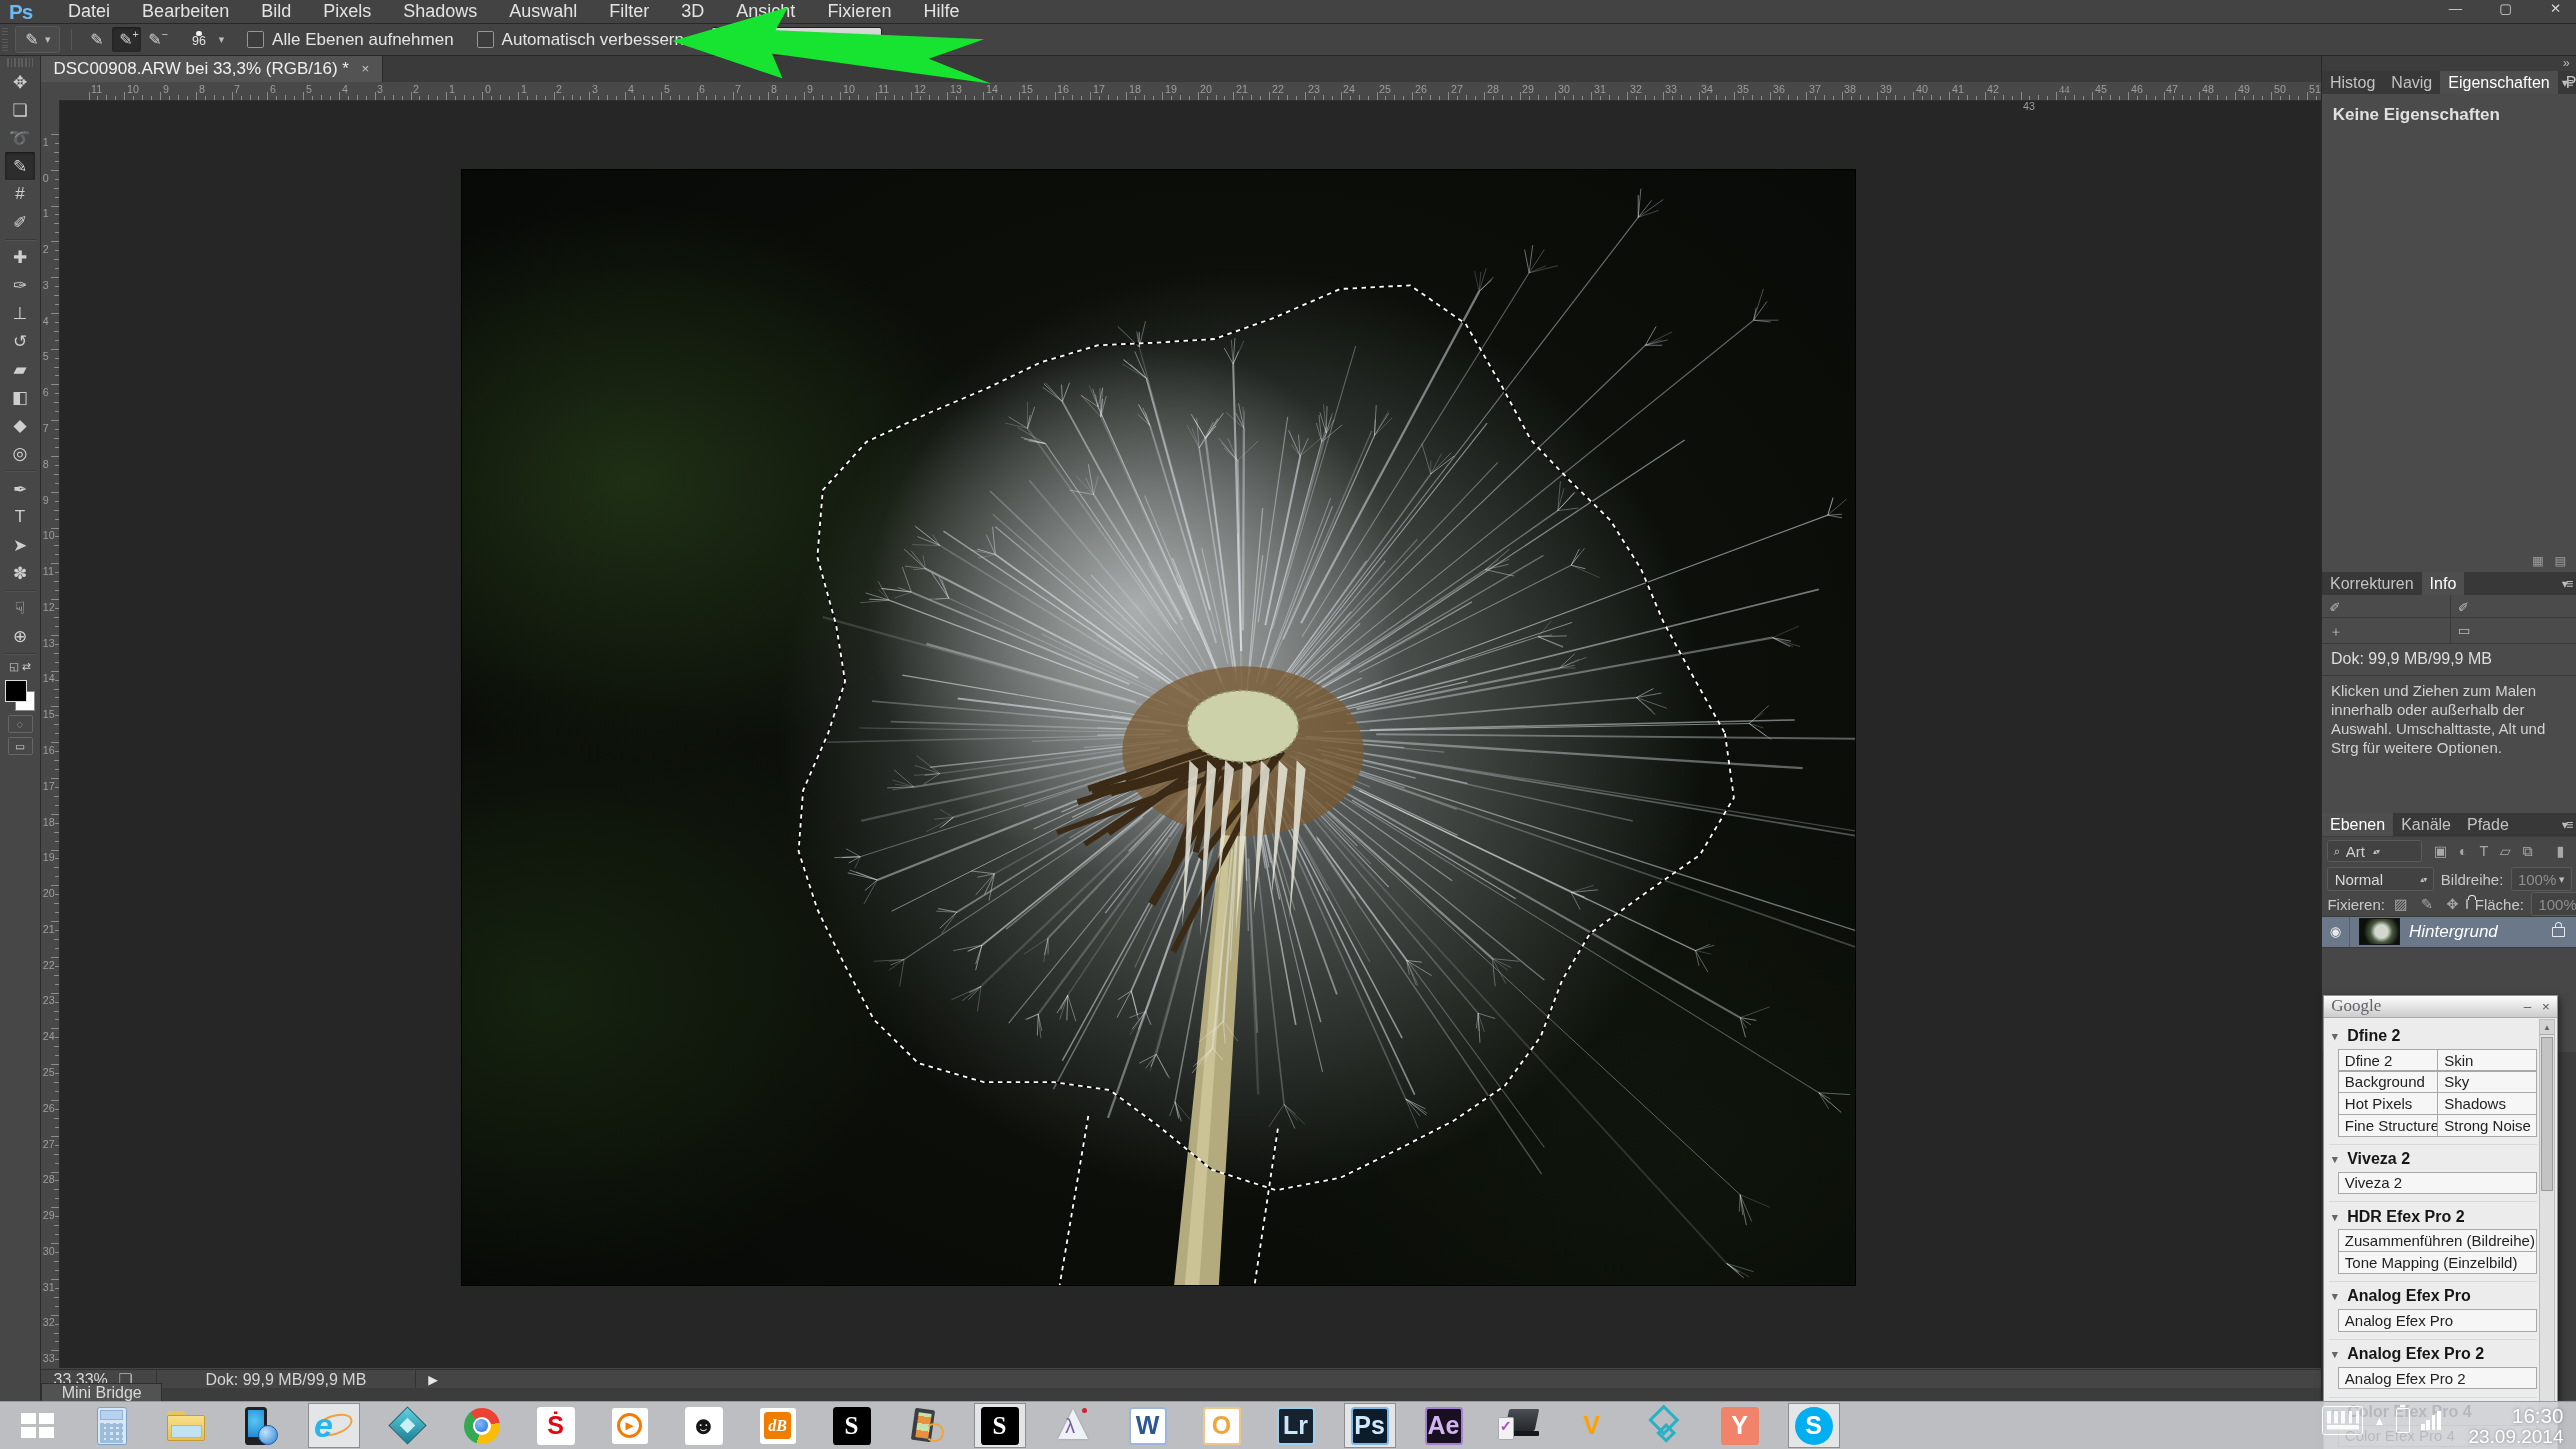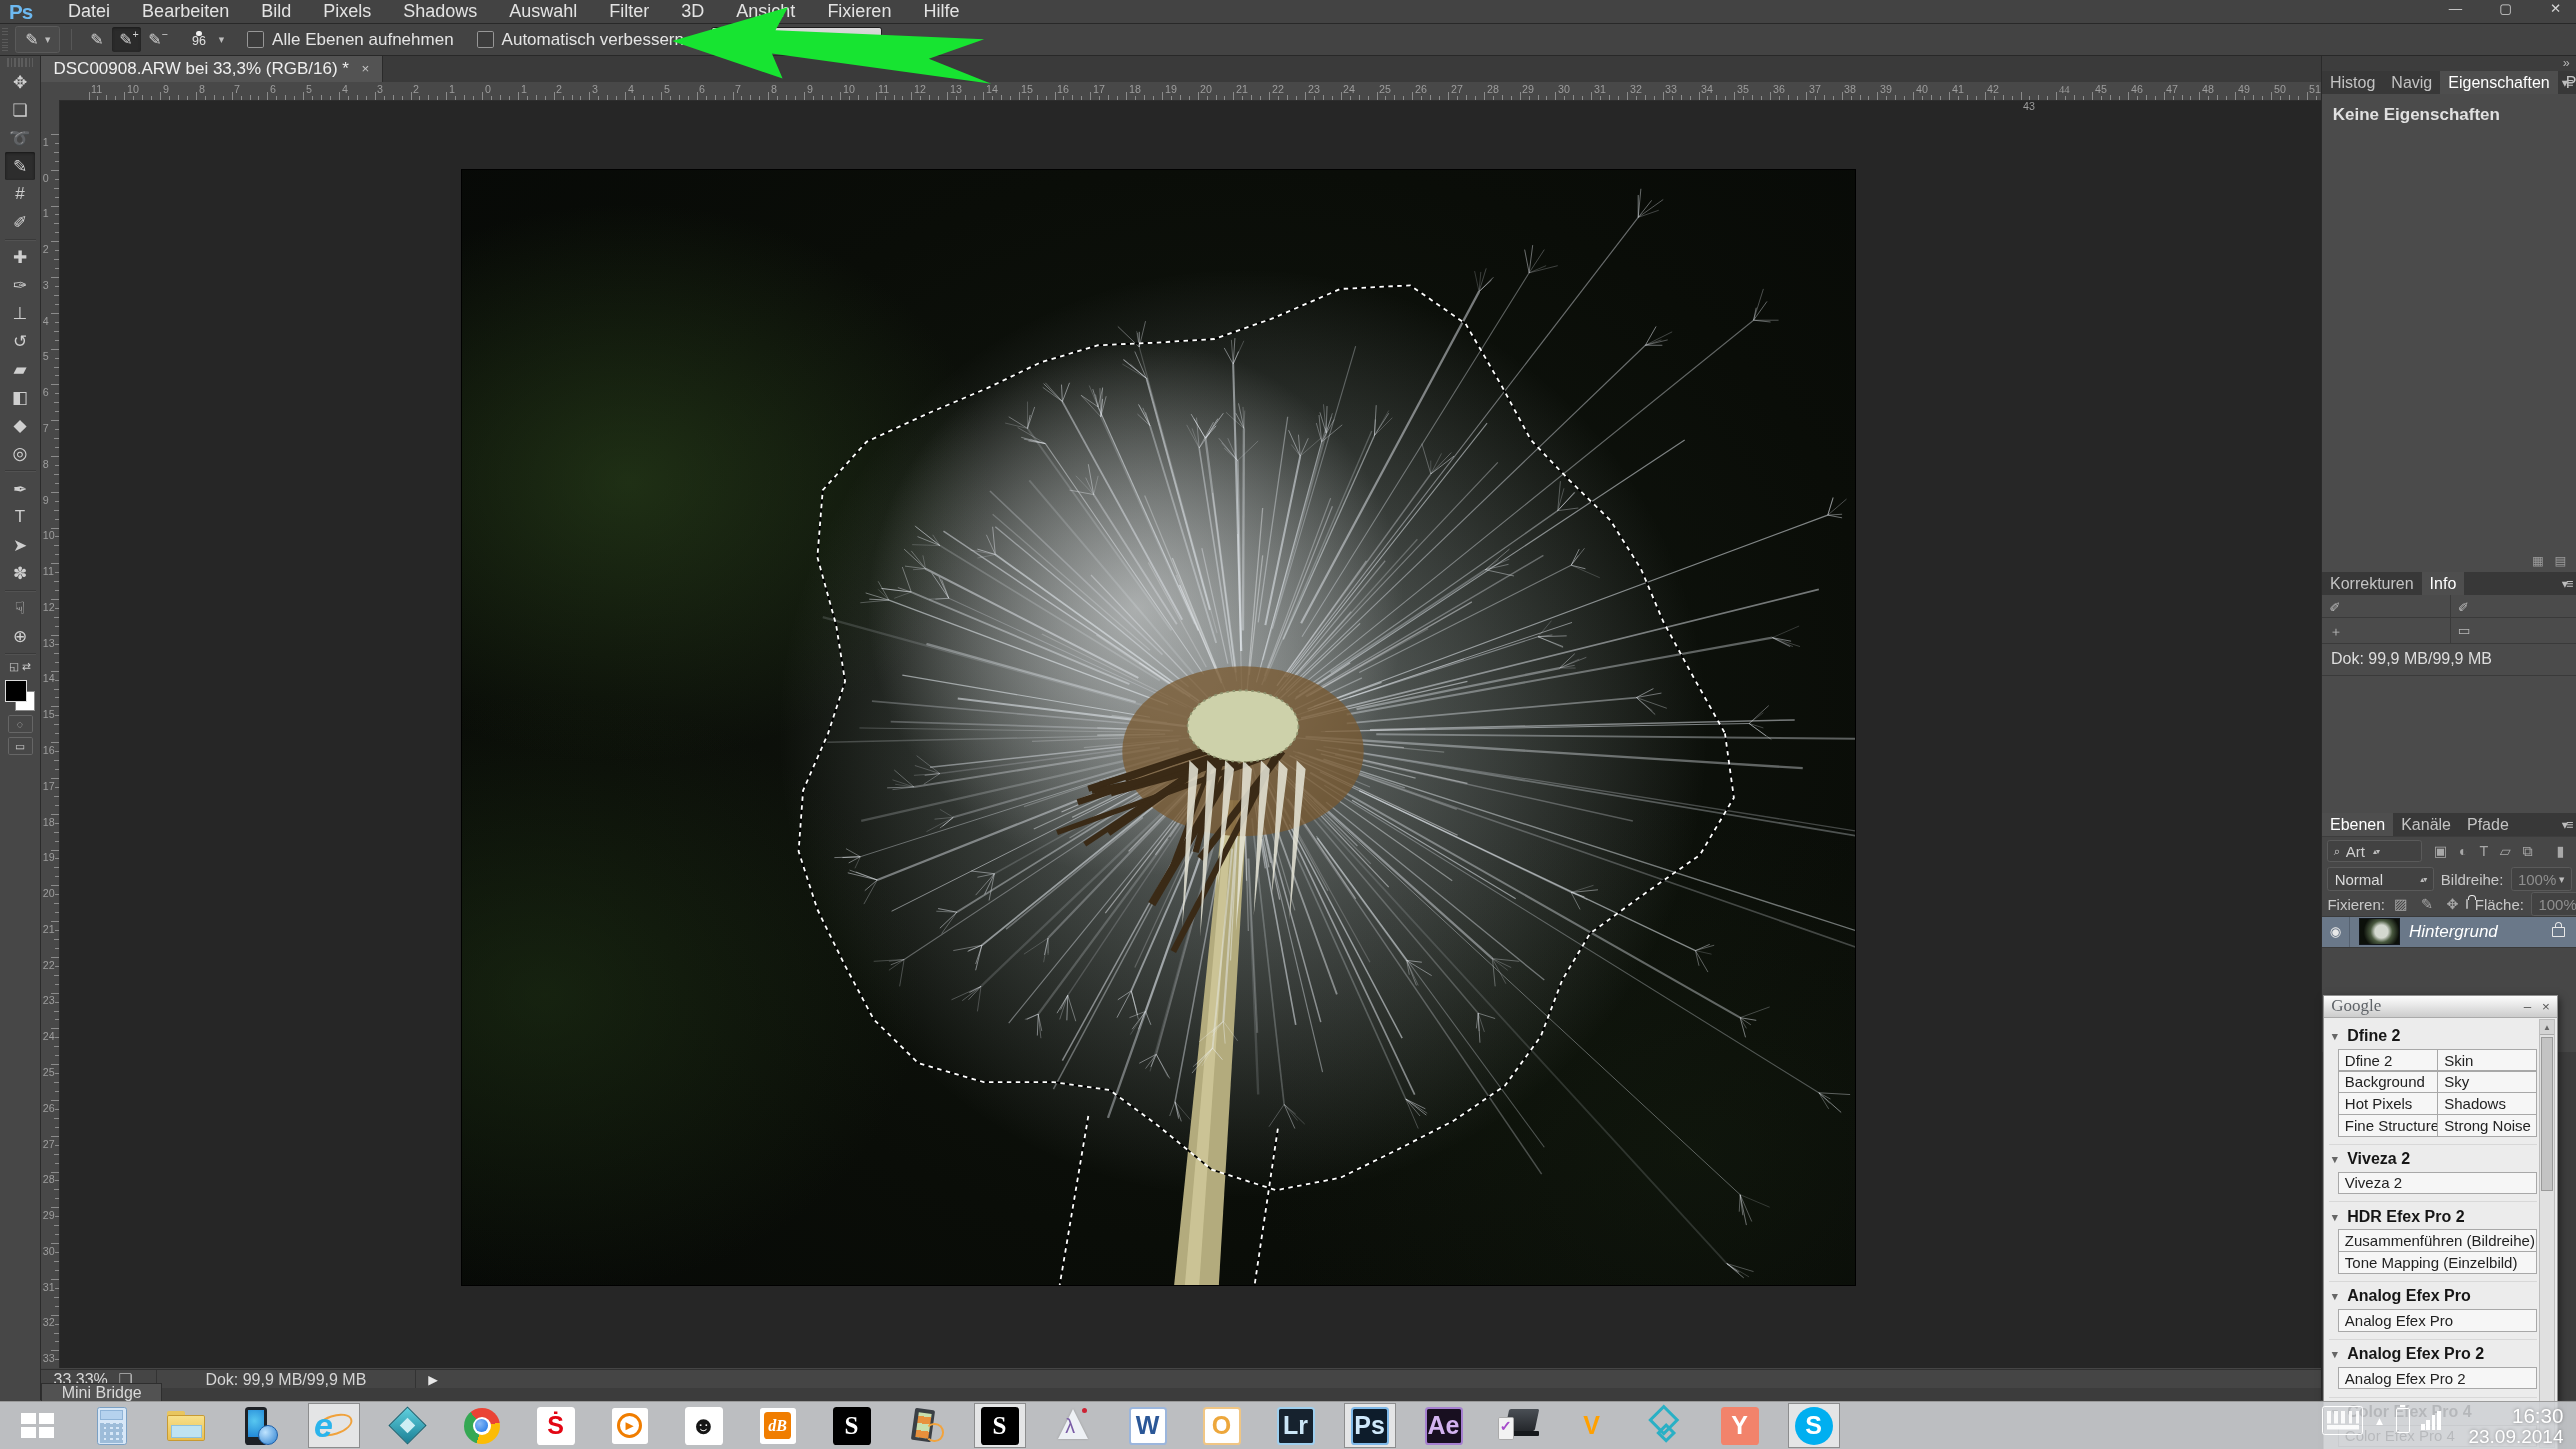--- a/index.html
+++ b/index.html
@@ -1372,20 +1372,21 @@
           <div class="icell">
             <span class="iicon">＋</span>
           </div>
           <div class="icell bl">
             <span class="iicon">▭</span>
           </div>
         </div>
       <div class="ihr"></div>
       <div id="info-dok">Dok: 99,9 MB/99,9 MB</div>
       <div class="ihr"></div>
+      <div id="info-hint">Klicken und Ziehen zum Malen innerhalb oder außerhalb der Auswahl. Umschalttaste, Alt und Strg für weitere Optionen.</div>
     </div>
     <div class="ptabs" id="layers-tabs" style="top:758px;">
         <div class="ptab active">Ebenen</div>
         <div class="ptab">Kanäle</div>
         <div class="ptab">Pfade</div>
         <div class="pmenu">▾≡</div>
       </div>
     <div class="pbody" style="top:782px;height:215px;background:#474747;">
       <div class="lrow" id="filter-row">
         <div class="fbox" style="width:82px;">

